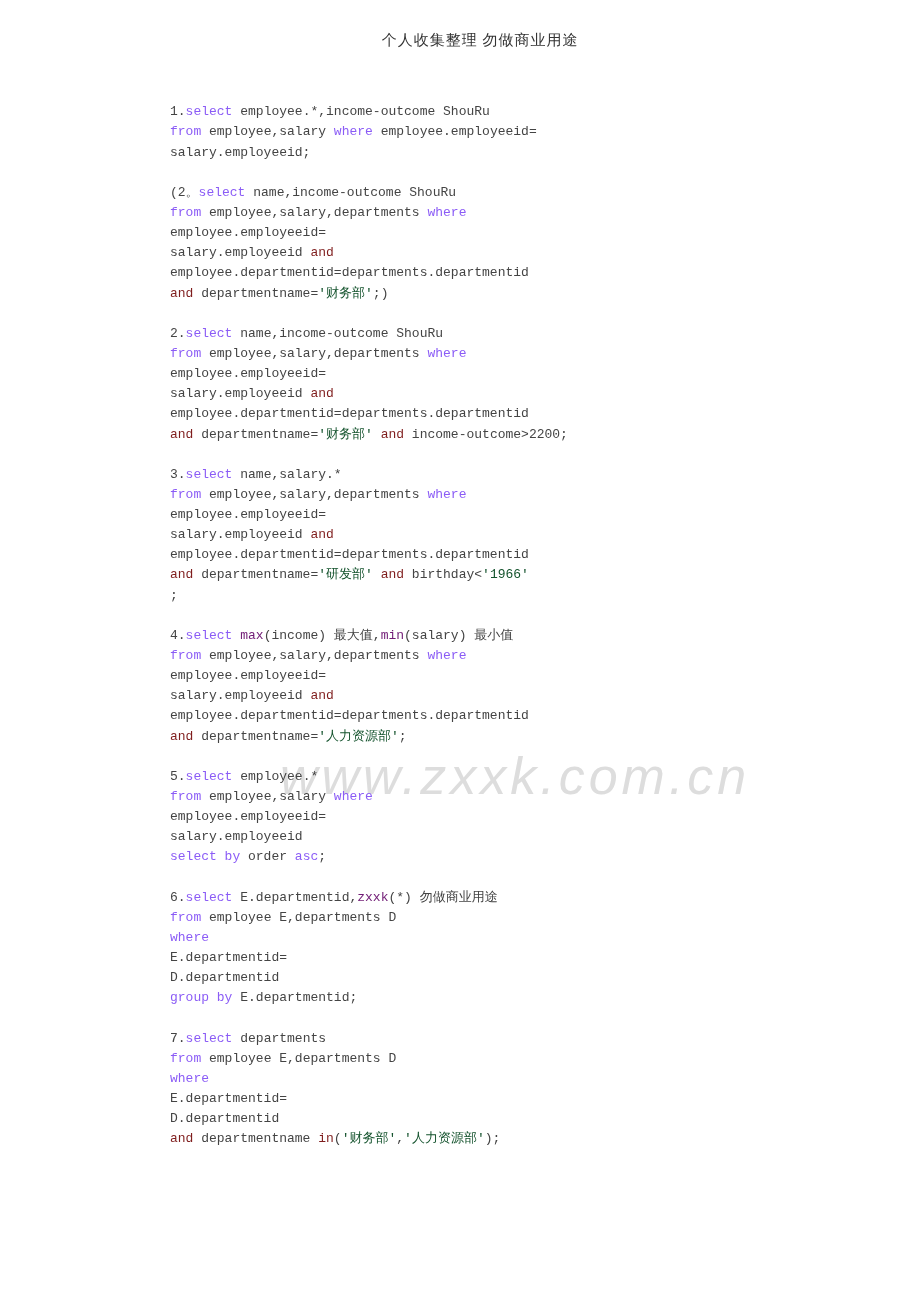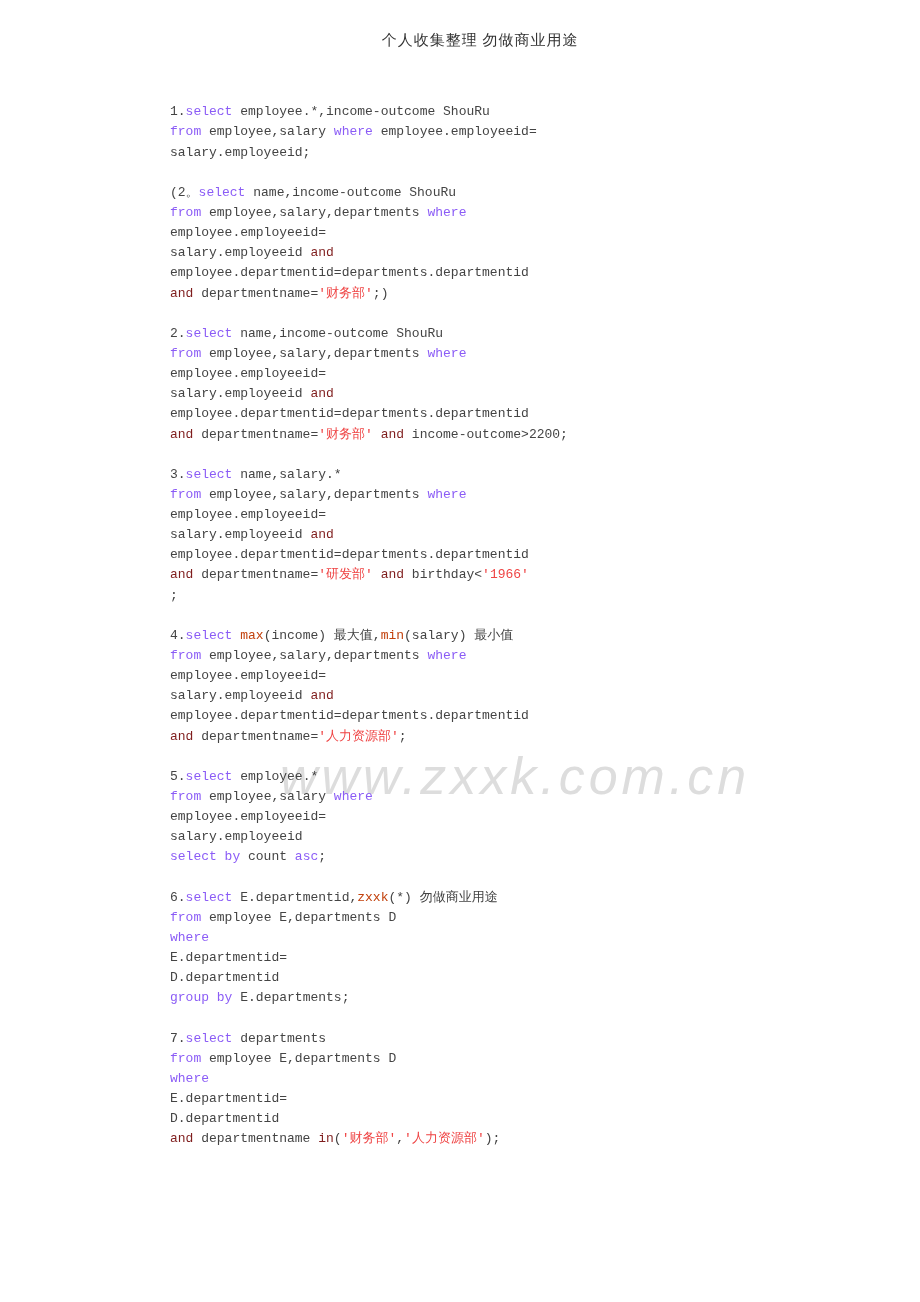--- a/index.html
+++ b/index.html
@@ -22,22 +22,22 @@
     color: #333;
     margin-bottom: 50px;
     letter-spacing: 1px;
   }
   .code {
     white-space: pre;
     color: #444;
   }
   .kw-blue { color: #8b5cf6; }
   .kw-gray { color: #7f1d1d; }
-  .kw-pink { color: #c2410c; }
-  .str-red { color: #ef4444; }
+  .kw-pink { color: #701a75; }
+  .str-red { color: #14532d; }
   .watermark {
     position: absolute;
     top: 736px;
     left: 280px;
     font-size: 52px;
     color: #dddddd;
     font-family: Arial, sans-serif;
     font-style: italic;
     letter-spacing: 4px;
     pointer-events: none;
@@ -82,28 +82,28 @@
 <span class="kw-blue">from</span><span> employee,salary,departments </span><span class="kw-blue">where</span>
 <span>employee.employeeid=</span>
 <span>salary.employeeid </span><span class="kw-gray">and</span>
 <span>employee.departmentid=departments.departmentid</span>
 <span class="kw-gray">and</span><span> departmentname=</span><span class="str-red">'人力资源部'</span><span>;</span>
 
 <span>5.</span><span class="kw-blue">select</span><span> employee.*</span>
 <span class="kw-blue">from</span><span> employee,salary </span><span class="kw-blue">where</span>
 <span>employee.employeeid=</span>
 <span>salary.employeeid</span>
-<span class="kw-blue">select by</span><span> count </span><span class="kw-blue">asc</span><span>;</span>
+<span class="kw-blue">select by</span><span> order </span><span class="kw-blue">asc</span><span>;</span>
 
 <span>6.</span><span class="kw-blue">select</span><span> E.departmentid,</span><span class="kw-pink">zxxk</span><span>(*) 勿做商业用途</span>
 <span class="kw-blue">from</span><span> employee E,departments D</span>
 <span class="kw-blue">where</span>
 <span>E.departmentid=</span>
 <span>D.departmentid</span>
-<span class="kw-blue">group by</span><span> E.departments;</span>
+<span class="kw-blue">group by</span><span> E.departmentid;</span>
 
 <span>7.</span><span class="kw-blue">select</span><span> departments</span>
 <span class="kw-blue">from</span><span> employee E,departments D</span>
 <span class="kw-blue">where</span>
 <span>E.departmentid=</span>
 <span>D.departmentid</span>
 <span class="kw-gray">and</span><span> departmentname </span><span class="kw-gray">in</span><span>(</span><span class="str-red">'财务部'</span><span>,</span><span class="str-red">'人力资源部'</span><span>);</span></div>
 </div>
 
 </body></html>

